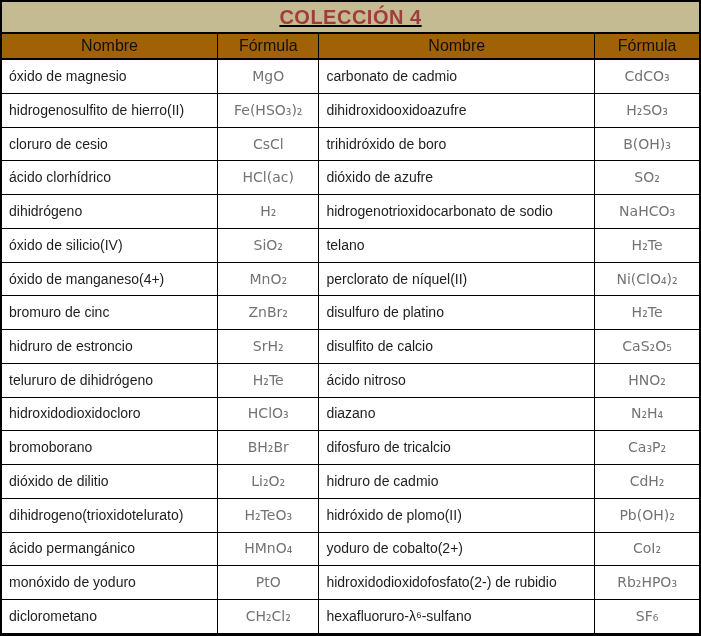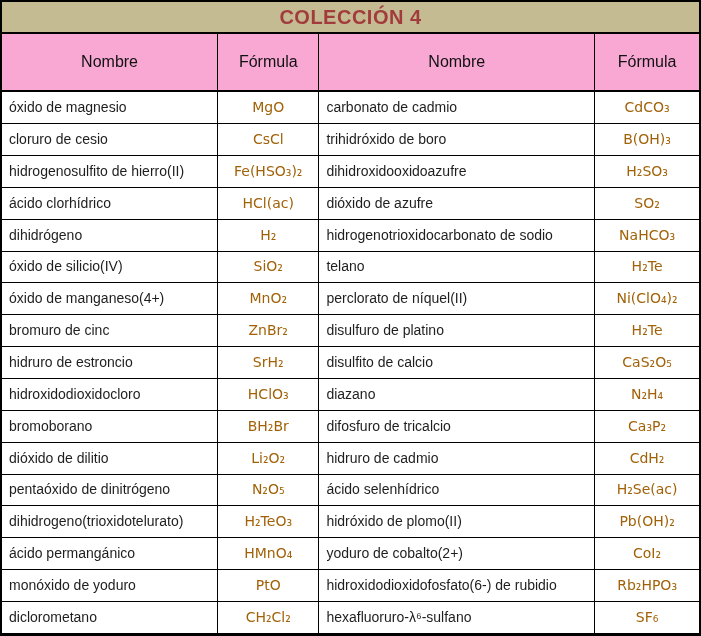--- a/index.html
+++ b/index.html
@@ -3,45 +3,45 @@
 <meta charset="utf-8">
 <style>
   html, body { margin: 0; padding: 0; background: #ffffff; }
   .page {
     width: 701px; height: 636px; box-sizing: border-box;
     border: 2px solid #000000; overflow: hidden;
     font-family: "Liberation Sans", "DejaVu Sans", sans-serif;
   }
   .title-band {
     height: 30px; background: #c4bb93; border-bottom: 2px solid #000000;
-    display: flex; align-items: center; justify-content: center;
+    display: flex; align-items: center; justify-content: center; text-decoration: underline;
   }
   .title-text {
     color: #a23c3c; font-weight: bold; font-size: 20px; letter-spacing: 0.5px;
   }
   table.main {
     width: 697px; height: 600px; border-collapse: collapse; table-layout: fixed;
   }
   col.c-name-l  { width: 215px; }
   col.c-form-l  { width: 101px; }
   col.c-name-r  { width: 275px; }
   col.c-form-r  { width: 104px; }
   th {
     border: 1px solid #000000; border-top: none; border-bottom: 2px solid #000000;
     height: 24px; font-weight: normal; font-size: 16px; color: #111111;
-    text-align: center; padding: 16px 4px; background: #f9a8d4;
+    text-align: center; padding: 0 4px; background: #a16207;
   }
   td {
     border: 1px solid #000000; font-size: 14px; line-height: 19px;
     padding: 1px 7px; vertical-align: middle; background: #ffffff;
     overflow: hidden;
   }
   td.name { text-align: left; color: #1e1e1e; }
   td.formula {
-    text-align: center; color: #a16207;
+    text-align: center; color: #737373;
     font-family: "DejaVu Sans", "Liberation Sans", sans-serif;
   }
   tr:first-child td { border-top: none; }
   td:first-child, th:first-child { border-left: none; }
   td:last-child, th:last-child { border-right: none; }
 </style>
 </head>
 <body>
 
 <div class="page">
@@ -64,30 +64,30 @@
       </tr>
     </thead>
     <tbody>
         <tr>
           <td class="name">óxido de magnesio</td>
           <td class="formula">MgO</td>
           <td class="name">carbonato de cadmio</td>
           <td class="formula">CdCO₃</td>
         </tr>
         <tr>
+          <td class="name">hidrogenosulfito de hierro(II)</td>
+          <td class="formula">Fe(HSO₃)₂</td>
+          <td class="name">dihidroxidooxidoazufre</td>
+          <td class="formula">H₂SO₃</td>
+        </tr>
+        <tr>
           <td class="name">cloruro de cesio</td>
           <td class="formula">CsCl</td>
           <td class="name">trihidróxido de boro</td>
           <td class="formula">B(OH)₃</td>
-        </tr>
-        <tr>
-          <td class="name">hidrogenosulfito de hierro(II)</td>
-          <td class="formula">Fe(HSO₃)₂</td>
-          <td class="name">dihidroxidooxidoazufre</td>
-          <td class="formula">H₂SO₃</td>
         </tr>
         <tr>
           <td class="name">ácido clorhídrico</td>
           <td class="formula">HCl(ac)</td>
           <td class="name">dióxido de azufre</td>
           <td class="formula">SO₂</td>
         </tr>
         <tr>
           <td class="name">dihidrógeno</td>
           <td class="formula">H₂</td>
@@ -112,59 +112,59 @@
           <td class="name">disulfuro de platino</td>
           <td class="formula">H₂Te</td>
         </tr>
         <tr>
           <td class="name">hidruro de estroncio</td>
           <td class="formula">SrH₂</td>
           <td class="name">disulfito de calcio</td>
           <td class="formula">CaS₂O₅</td>
         </tr>
         <tr>
+          <td class="name">telururo de dihidrógeno</td>
+          <td class="formula">H₂Te</td>
+          <td class="name">ácido nitroso</td>
+          <td class="formula">HNO₂</td>
+        </tr>
+        <tr>
           <td class="name">hidroxidodioxidocloro</td>
           <td class="formula">HClO₃</td>
           <td class="name">diazano</td>
           <td class="formula">N₂H₄</td>
         </tr>
         <tr>
           <td class="name">bromoborano</td>
           <td class="formula">BH₂Br</td>
           <td class="name">difosfuro de tricalcio</td>
           <td class="formula">Ca₃P₂</td>
         </tr>
         <tr>
           <td class="name">dióxido de dilitio</td>
           <td class="formula">Li₂O₂</td>
           <td class="name">hidruro de cadmio</td>
           <td class="formula">CdH₂</td>
         </tr>
         <tr>
-          <td class="name">pentaóxido de dinitrógeno</td>
-          <td class="formula">N₂O₅</td>
-          <td class="name">ácido selenhídrico</td>
-          <td class="formula">H₂Se(ac)</td>
-        </tr>
-        <tr>
           <td class="name">dihidrogeno(trioxidotelurato)</td>
           <td class="formula">H₂TeO₃</td>
           <td class="name">hidróxido de plomo(II)</td>
           <td class="formula">Pb(OH)₂</td>
         </tr>
         <tr>
           <td class="name">ácido permangánico</td>
           <td class="formula">HMnO₄</td>
           <td class="name">yoduro de cobalto(2+)</td>
           <td class="formula">CoI₂</td>
         </tr>
         <tr>
           <td class="name">monóxido de yoduro</td>
           <td class="formula">PtO</td>
-          <td class="name">hidroxidodioxidofosfato(6-) de rubidio</td>
+          <td class="name">hidroxidodioxidofosfato(2-) de rubidio</td>
           <td class="formula">Rb₂HPO₃</td>
         </tr>
         <tr>
           <td class="name">diclorometano</td>
           <td class="formula">CH₂Cl₂</td>
           <td class="name">hexafluoruro-λ⁶-sulfano</td>
           <td class="formula">SF₆</td>
         </tr>
       </tbody>
   </table>

